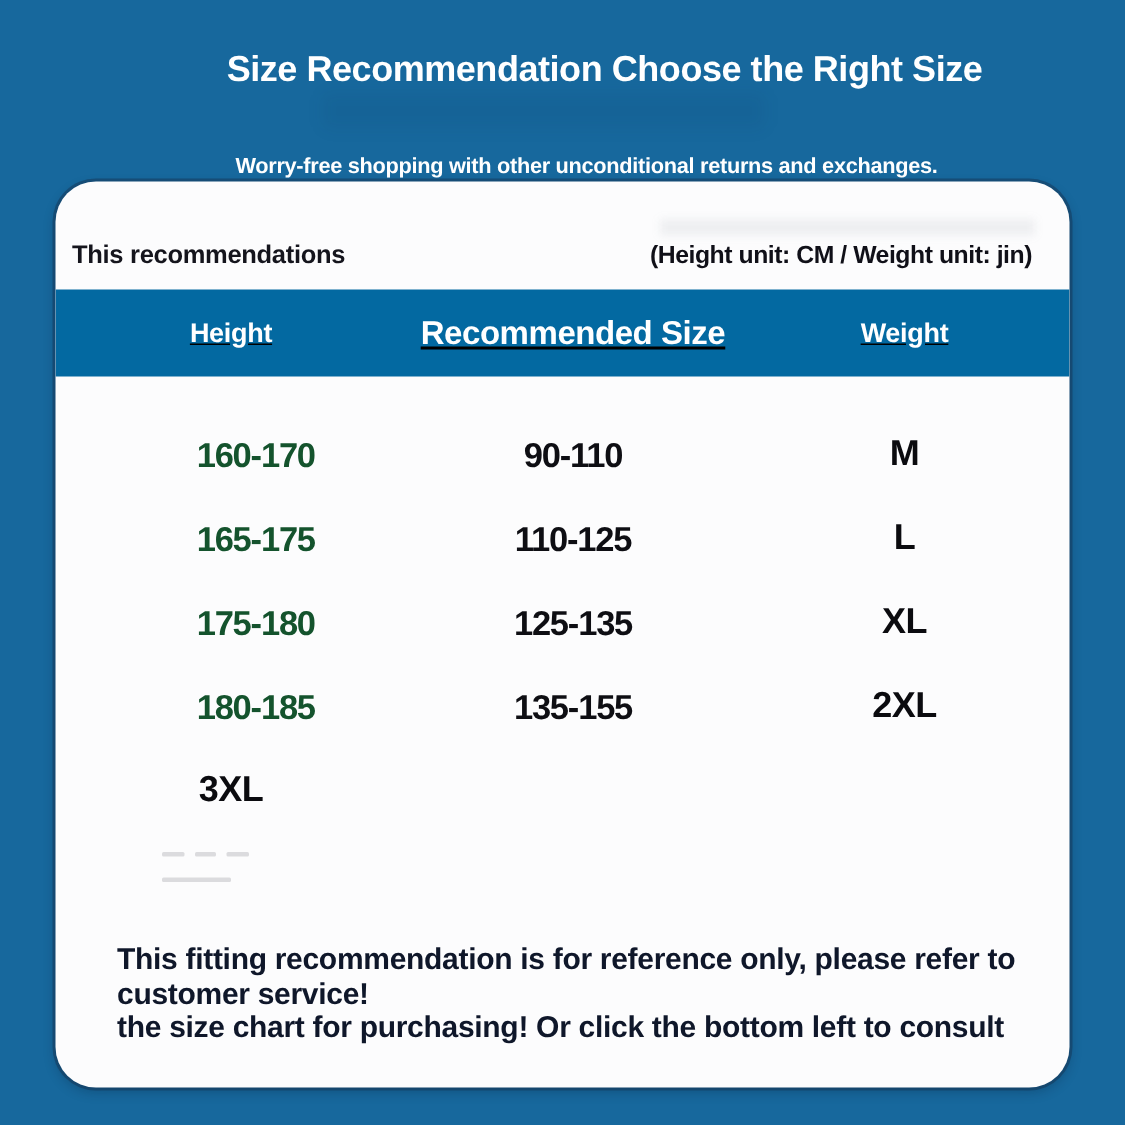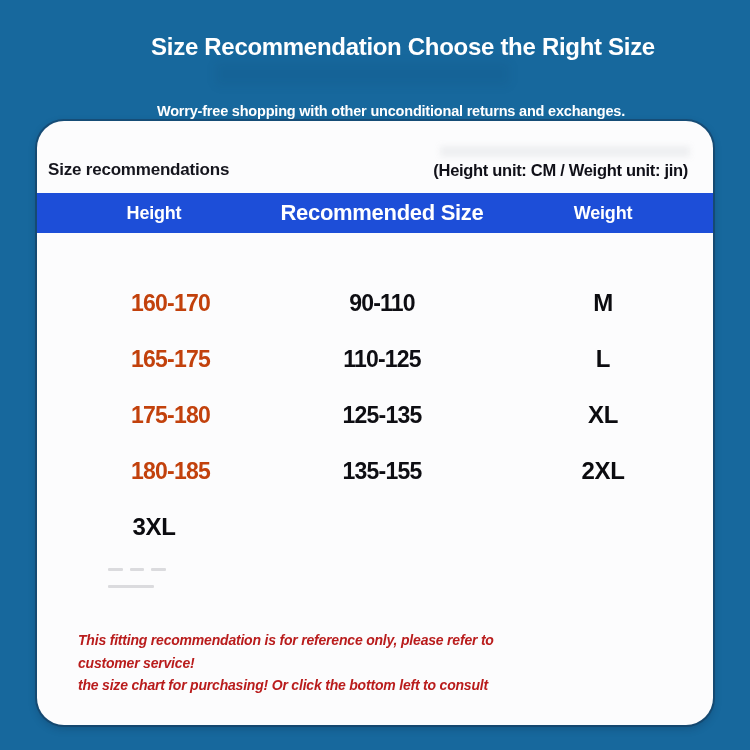--- a/index.html
+++ b/index.html
@@ -49,72 +49,72 @@
   }
   .card-head-title{
     font-size:17px;font-weight:bold;color:#15151d;letter-spacing:-0.2px;
   }
   .card-head-units{
     font-size:16.5px;font-weight:bold;color:#101018;letter-spacing:-0.3px;
   }
 
   
   .band{
-    position:absolute;top:72px;left:0;width:676px;height:40px;
-    background:#1d4ed8;
-    display:grid;grid-template-columns:234px 222px 220px;align-items:center;
+    position:absolute;top:72px;left:0;width:676px;height:58px;
+    background:#0369a1;
+    display:grid;grid-template-columns:234px 222px 220px;align-items:center;text-decoration:underline;
   }
   .band .h{
     color:#ffffff;text-align:center;font-weight:bold;font-size:18px;letter-spacing:-0.2px;
   }
   .band .h.big{font-size:22px;letter-spacing:-0.3px;}
 
   .rows{position:absolute;top:154px;left:0;width:676px;}
   .row{
     display:grid;grid-template-columns:234px 222px 220px;
     height:56px;align-items:center;text-align:center;
     font-weight:bold;font-size:23px;letter-spacing:-0.8px;color:#0e0e13;
   }
-  .row .c-height{color:#c2410c;margin-left:33px;}
+  .row .c-height{color:#14532d;margin-left:33px;}
   .row .c-size{font-size:24px;letter-spacing:-0.3px;color:#0b0b0f;}
   .row.small-height .c-height{font-size:18px;letter-spacing:-0.4px;}
 
   
   .ghost-row{position:absolute;top:444px;left:71px;width:110px;height:10px;opacity:0.45;}
   .ghost-row i{
     display:inline-block;height:2.5px;background:#b5b5ba;
     vertical-align:top;margin-right:7px;border-radius:1px;
   }
   .ghost-row i:nth-child(1){width:15px;margin-top:3px;}
   .ghost-row i:nth-child(2){width:14px;margin-top:3px;}
   .ghost-row i:nth-child(3){width:15px;margin-top:3px;}
   .ghost-row i:nth-child(4){width:46px;margin-top:2px;}
 
   
   .footer{
     position:absolute;top:508px;left:41px;width:605px;
-    font-size:14px;font-weight:bold;color:#b91c1c;
-    line-height:22.5px;letter-spacing:-0.2px;margin:0;font-style:italic;
+    font-size:20px;font-weight:bold;color:#0f172a;
+    line-height:22.5px;letter-spacing:-0.2px;margin:0;
   }
   .footer span{display:block;}
 </style>
 </head>
 <body>
 
 <div class="page">
 
   <h1 class="hero-title">Size Recommendation Choose the Right Size</h1>
   <div class="hero-smudge"></div>
   <p class="hero-subtitle">Worry-free shopping with other unconditional returns and exchanges.</p>
 
   <div class="card">
 
     <div class="card-head-smudge"></div>
     <div class="card-head">
-      <span class="card-head-title">Size recommendations</span>
+      <span class="card-head-title">This recommendations</span>
       <span class="card-head-units">(Height unit: CM / Weight unit: jin)</span>
     </div>
 
     <div class="band">
       <span class="h">Height</span>
       <span class="h big">Recommended Size</span>
       <span class="h">Weight</span>
     </div>
 
     <div class="rows">

